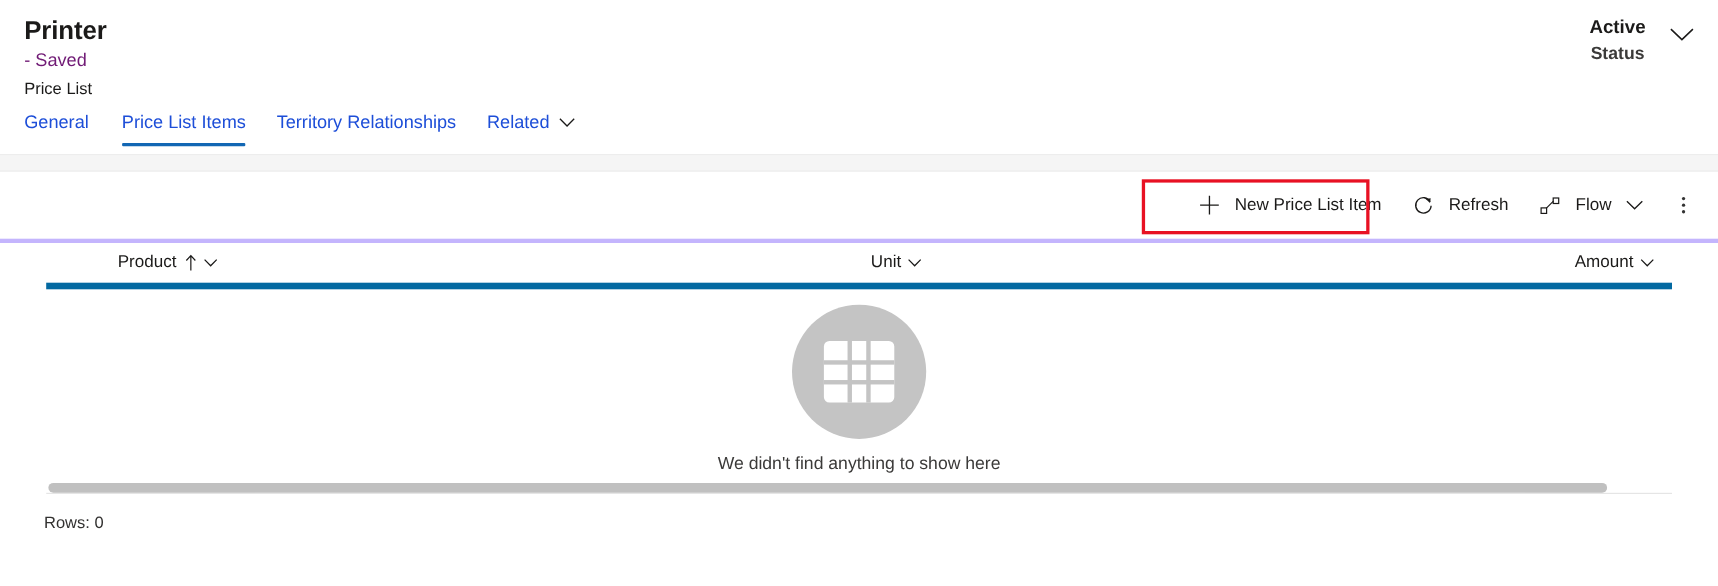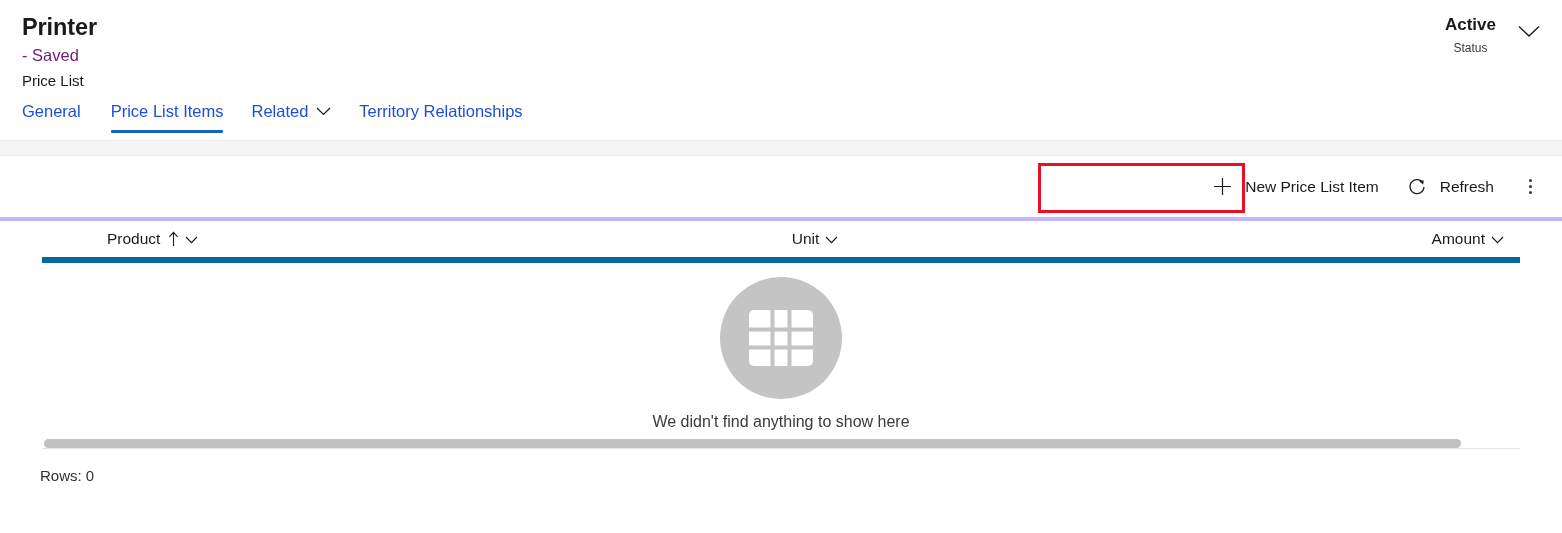--- a/index.html
+++ b/index.html
@@ -68,22 +68,22 @@
   }
   .status-value {
     font-size: 17px;
     font-weight: 600;
     color: #1b1a19;
     display: block;
   }
   .status-label {
     display: block;
     margin-top: 9px;
-    font-size: 12px;
-    font-weight: 400;
+    font-size: 16px;
+    font-weight: 700;
     color: #3b3a39;
   }
   .status-chevron {
     margin-top: 4px;
     width: 30px;
     height: 22px;
     display: flex;
     align-items: center;
     justify-content: center;
     cursor: pointer;
@@ -324,29 +324,29 @@
 </div>
 
 <div class="tabs-row">
   <div class="tab">
     <span>General</span>
   </div>
   <div class="tab active">
     <span>Price List Items</span>
   </div>
   <div class="tab">
+    <span>Territory Relationships</span>
+  </div>
+  <div class="tab">
     <span>Related</span>
     <span class="tab-chevron">
       <svg width="15" height="9" viewBox="0 0 15 9" aria-hidden="true">
         <path d="M1 1 L7.5 7.5 L14 1" fill="none" stroke="#1b1a19" stroke-width="1.2"></path>
       </svg>
     </span>
-  </div>
-  <div class="tab">
-    <span>Territory Relationships</span>
   </div>
 </div>
 
 <div class="header-separator"></div>
 
 <div class="command-bar">
 
   <div class="cmd-btn">
     <span class="cmd-icon">
       <svg width="19" height="19" viewBox="0 0 19 19" aria-hidden="true">
@@ -359,20 +359,35 @@
   <div class="cmd-btn">
     <span class="cmd-icon">
       <svg width="20" height="20" viewBox="0 0 20 20" aria-hidden="true">
         <path d="M16.2 6.4 A7 7 0 1 0 17 10" fill="none" stroke="#1b1a19" stroke-width="1.25"></path>
         <path d="M12.1 4.0 L16.6 3.2 L16.0 7.6 Z" fill="#1b1a19"></path>
       </svg>
     </span>
     <span>Refresh</span>
   </div>
 
+  <div class="cmd-btn">
+    <span class="cmd-icon">
+      <svg width="20" height="20" viewBox="0 0 20 20" aria-hidden="true">
+        <rect x="2" y="12" width="5" height="5" fill="none" stroke="#1b1a19" stroke-width="1.1"></rect>
+        <rect x="13" y="3" width="5" height="5" fill="none" stroke="#1b1a19" stroke-width="1.1"></rect>
+        <path d="M6.6 12.4 L13.2 5.8" stroke="#1b1a19" stroke-width="1.1" fill="none"></path>
+      </svg>
+    </span>
+    <span>Flow</span>
+    <span class="tab-chevron">
+      <svg width="16" height="9" viewBox="0 0 16 9" aria-hidden="true">
+        <path d="M1 1 L8 7.8 L15 1" fill="none" stroke="#1b1a19" stroke-width="1.2"></path>
+      </svg>
+    </span>
+  </div>
 
   <div class="overflow-btn">
     <span class="dots">
       <span></span>
         <span></span>
         <span></span>
     </span>
   </div>
 
   <div class="cmd-highlight"></div>

